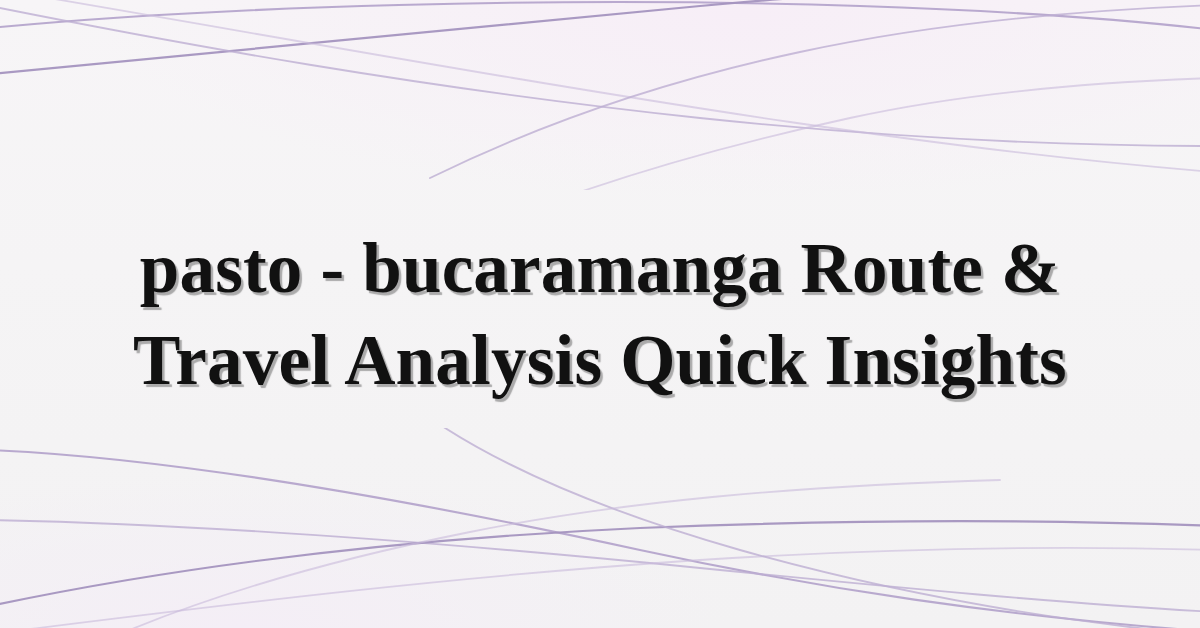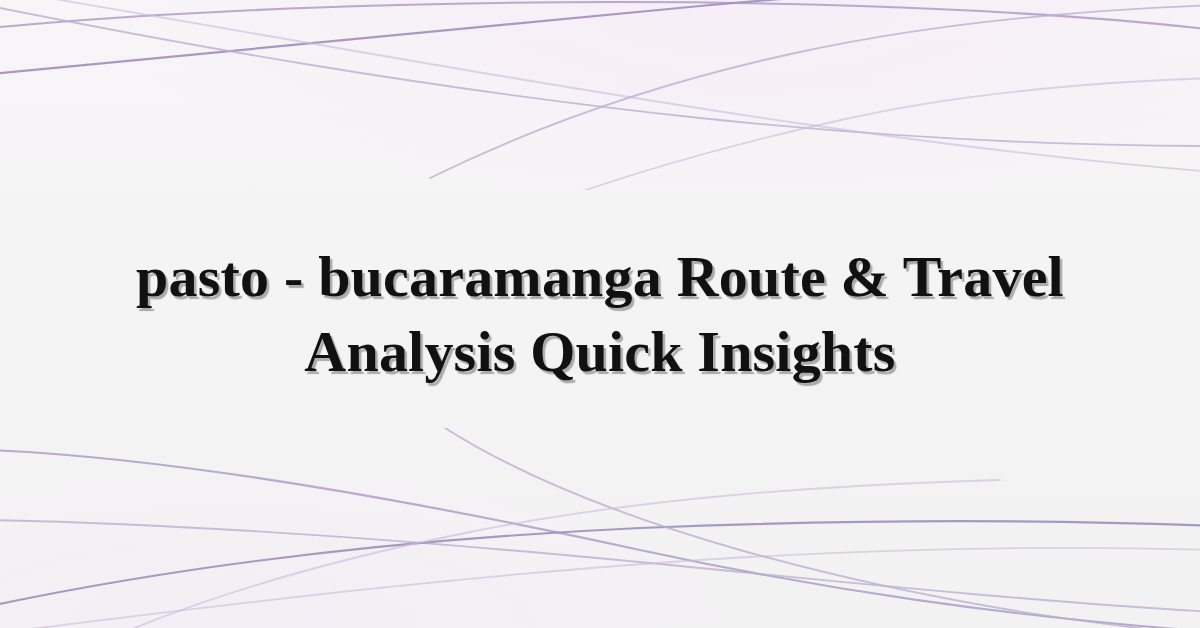--- a/index.html
+++ b/index.html
@@ -61,21 +61,21 @@
     box-sizing: border-box;
     padding: 0 120px;
   }
   #headline {
     margin: 0;
     width: 100%;
     text-align: center;
     color: #111111;
     font-family: "Liberation Serif", "DejaVu Serif", serif;
     font-weight: 700;
-    font-size: 58px;
+    font-size: 71px;
     line-height: 1.30;
     letter-spacing: 0.2px;
     text-shadow: 2.5px 2.5px 1px rgba(110,110,110,0.55);
     text-rendering: optimizeLegibility;
   }
 </style>
 </head>
 <body>
 
 <div id="banner">

